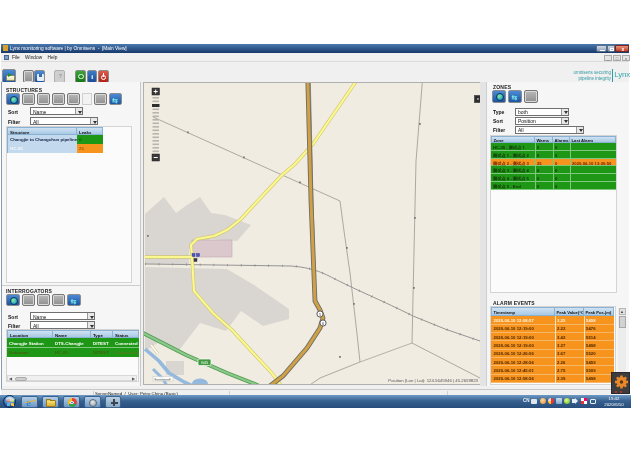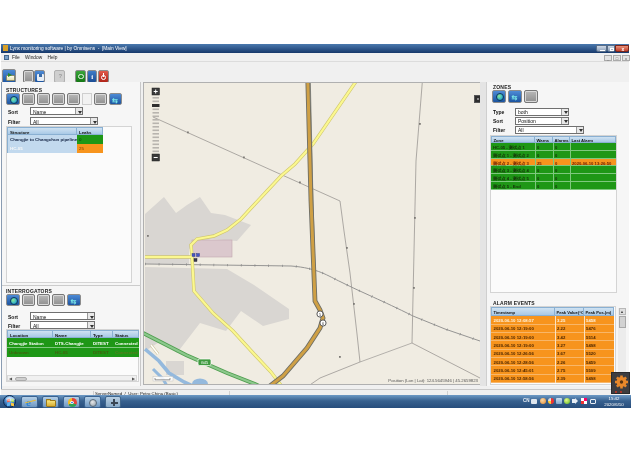--- a/index.html
+++ b/index.html
@@ -75,20 +75,25 @@
 
   <div class="abs btn3d" style="left:86.5px; top:70px; width:10.5px; height:13px; background:linear-gradient(#3e7cc8,#1a4c94);">
     <div class="abs" style="left:3.8px; top:2px; font-size:7px; color:#fff; font-weight:bold; font-family:'Liberation Serif',serif;">i</div>
   </div>
 
   <div class="abs btn3d" style="left:97.5px; top:70px; width:11px; height:13px; background:linear-gradient(#e05a4a,#b02418);">
     <div class="abs" style="left:2.2px; top:3.5px; width:5px; height:5px; border:1.2px solid #fff; border-radius:50%;"></div>
     <div class="abs" style="left:4.8px; top:2.2px; width:1.2px; height:3.5px; background:#fff;"></div>
   </div>
 
+  <div class="abs" style="left:560px; top:67px; width:70px; height:18px;">
+    <div class="abs" style="right:19px; top:3px; text-align:right; font-size:4.5px; color:#2e9aa0; line-height:5.5px; white-space:nowrap;">omnisens securing<br>pipeline integrity</div>
+    <div class="abs" style="right:17px; top:2px; width:1px; height:13px; background:#2e9aa0;"></div>
+    <div class="abs" style="right:0px; top:3px; font-size:8px; color:#3aa8ae; letter-spacing:-0.2px;">Lynx</div>
+  </div>
 
   <div class="abs" style="left:2px; top:82px; width:139px; height:304px; background:#f6f6f6; border-right:1px solid #c8c8c8;"></div>
 
   <div class="seclbl" style="left:6px; top:87px;">STRUCTURES</div>
 
   <div class="abs btn3d" style="left:6px; top:93px; width:14px; height:12px; background:linear-gradient(#4d8bd6,#1c54a0);">
       <div class="abs" style="left:2.5px; top:1.5px; width:8px; height:8px; border-radius:50%; background:radial-gradient(circle at 35% 35%, #90e890 0%, #3ab8c8 55%, #14689a 100%); border:0.5px solid #0c3a5a;"></div>
     </div>
   <div class="abs graybtn" style="left:22px; top:93px; width:13px; height:12px;"></div>
   <div class="abs graybtn" style="left:37px; top:93px; width:13px; height:12px;"></div>

